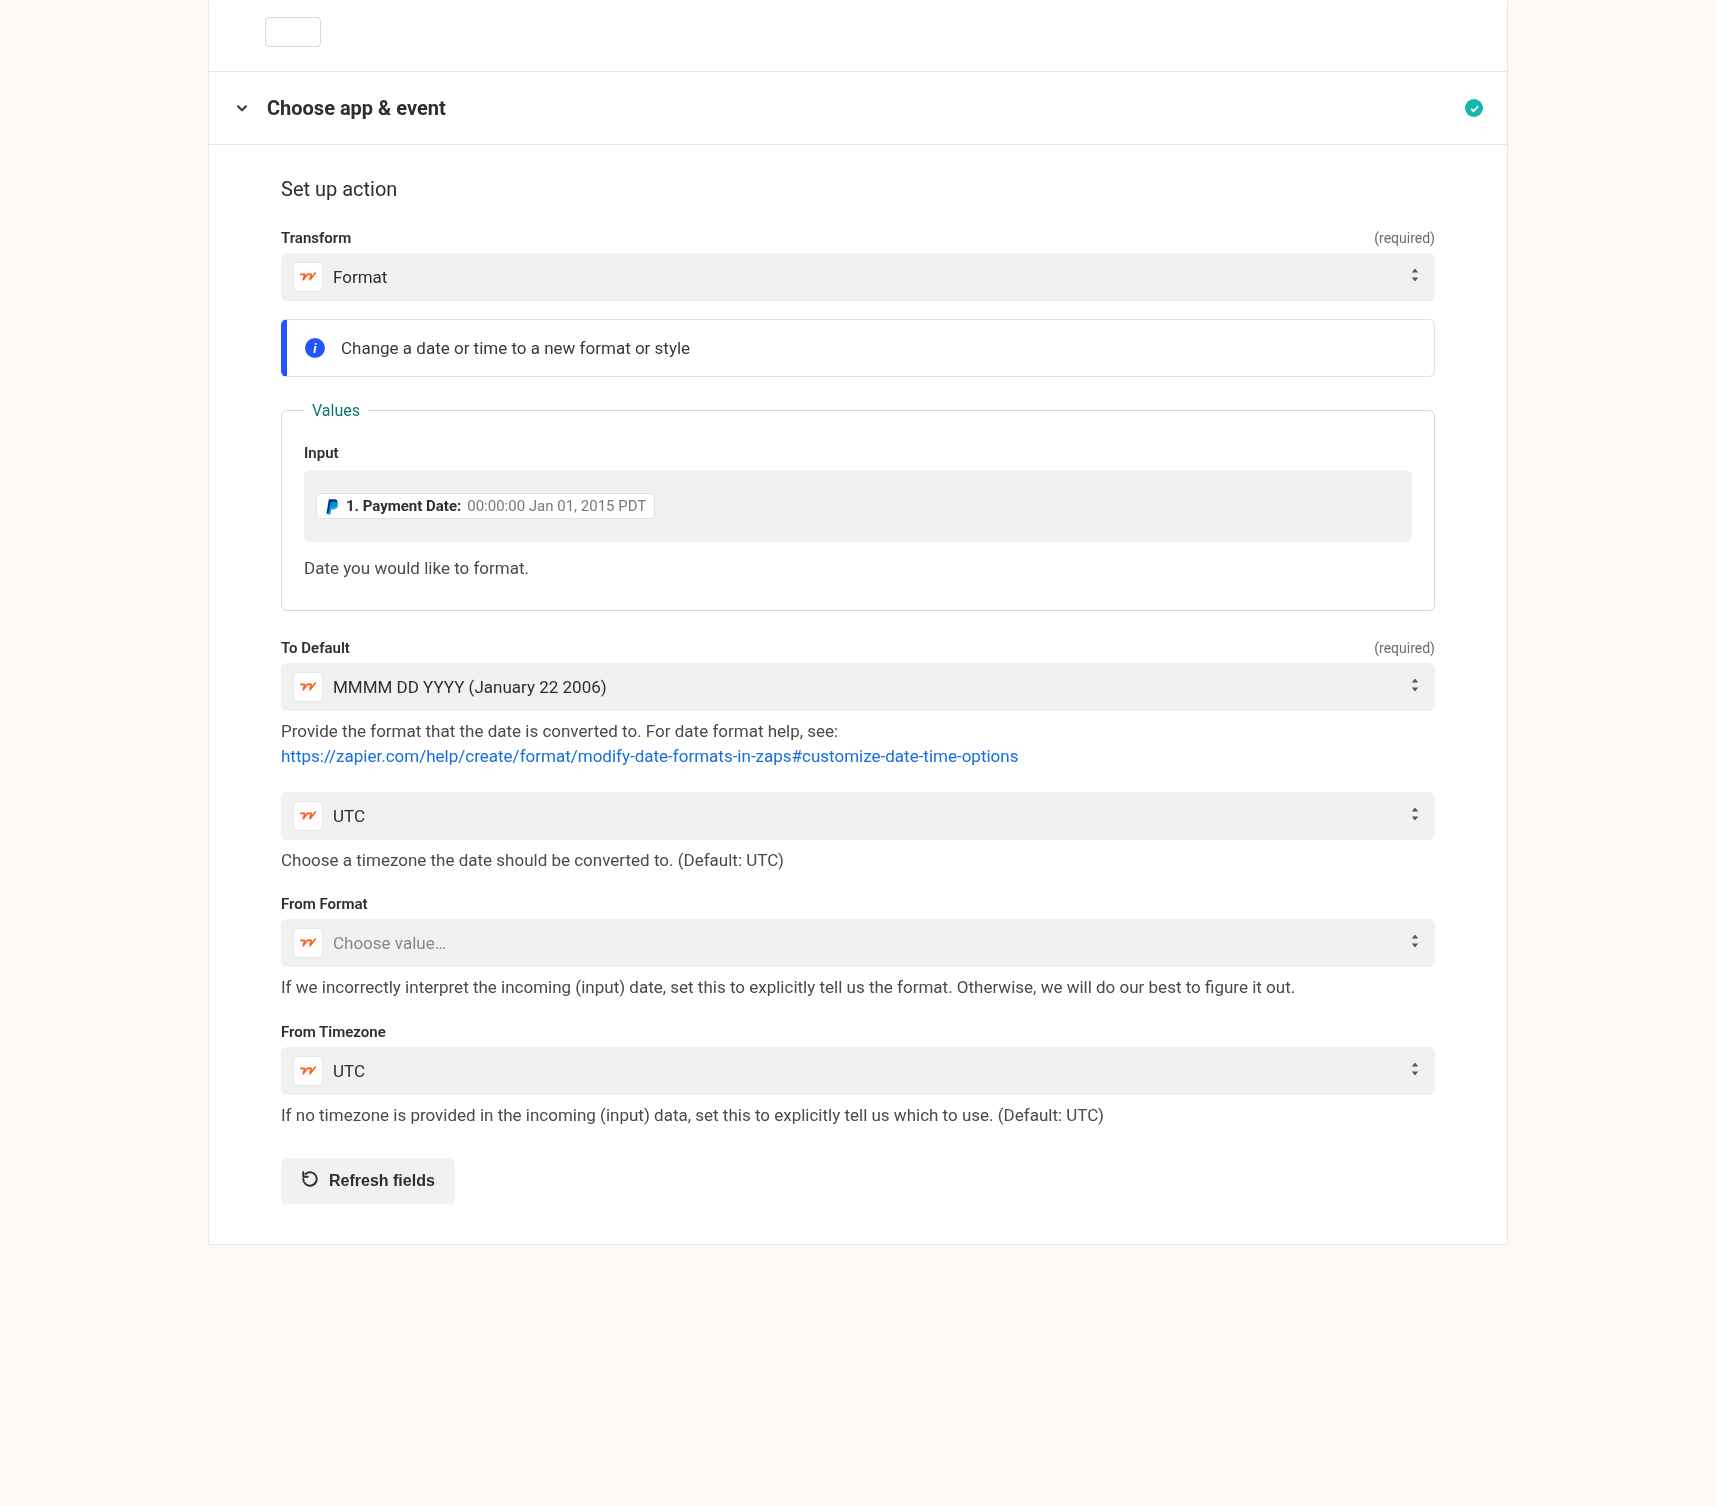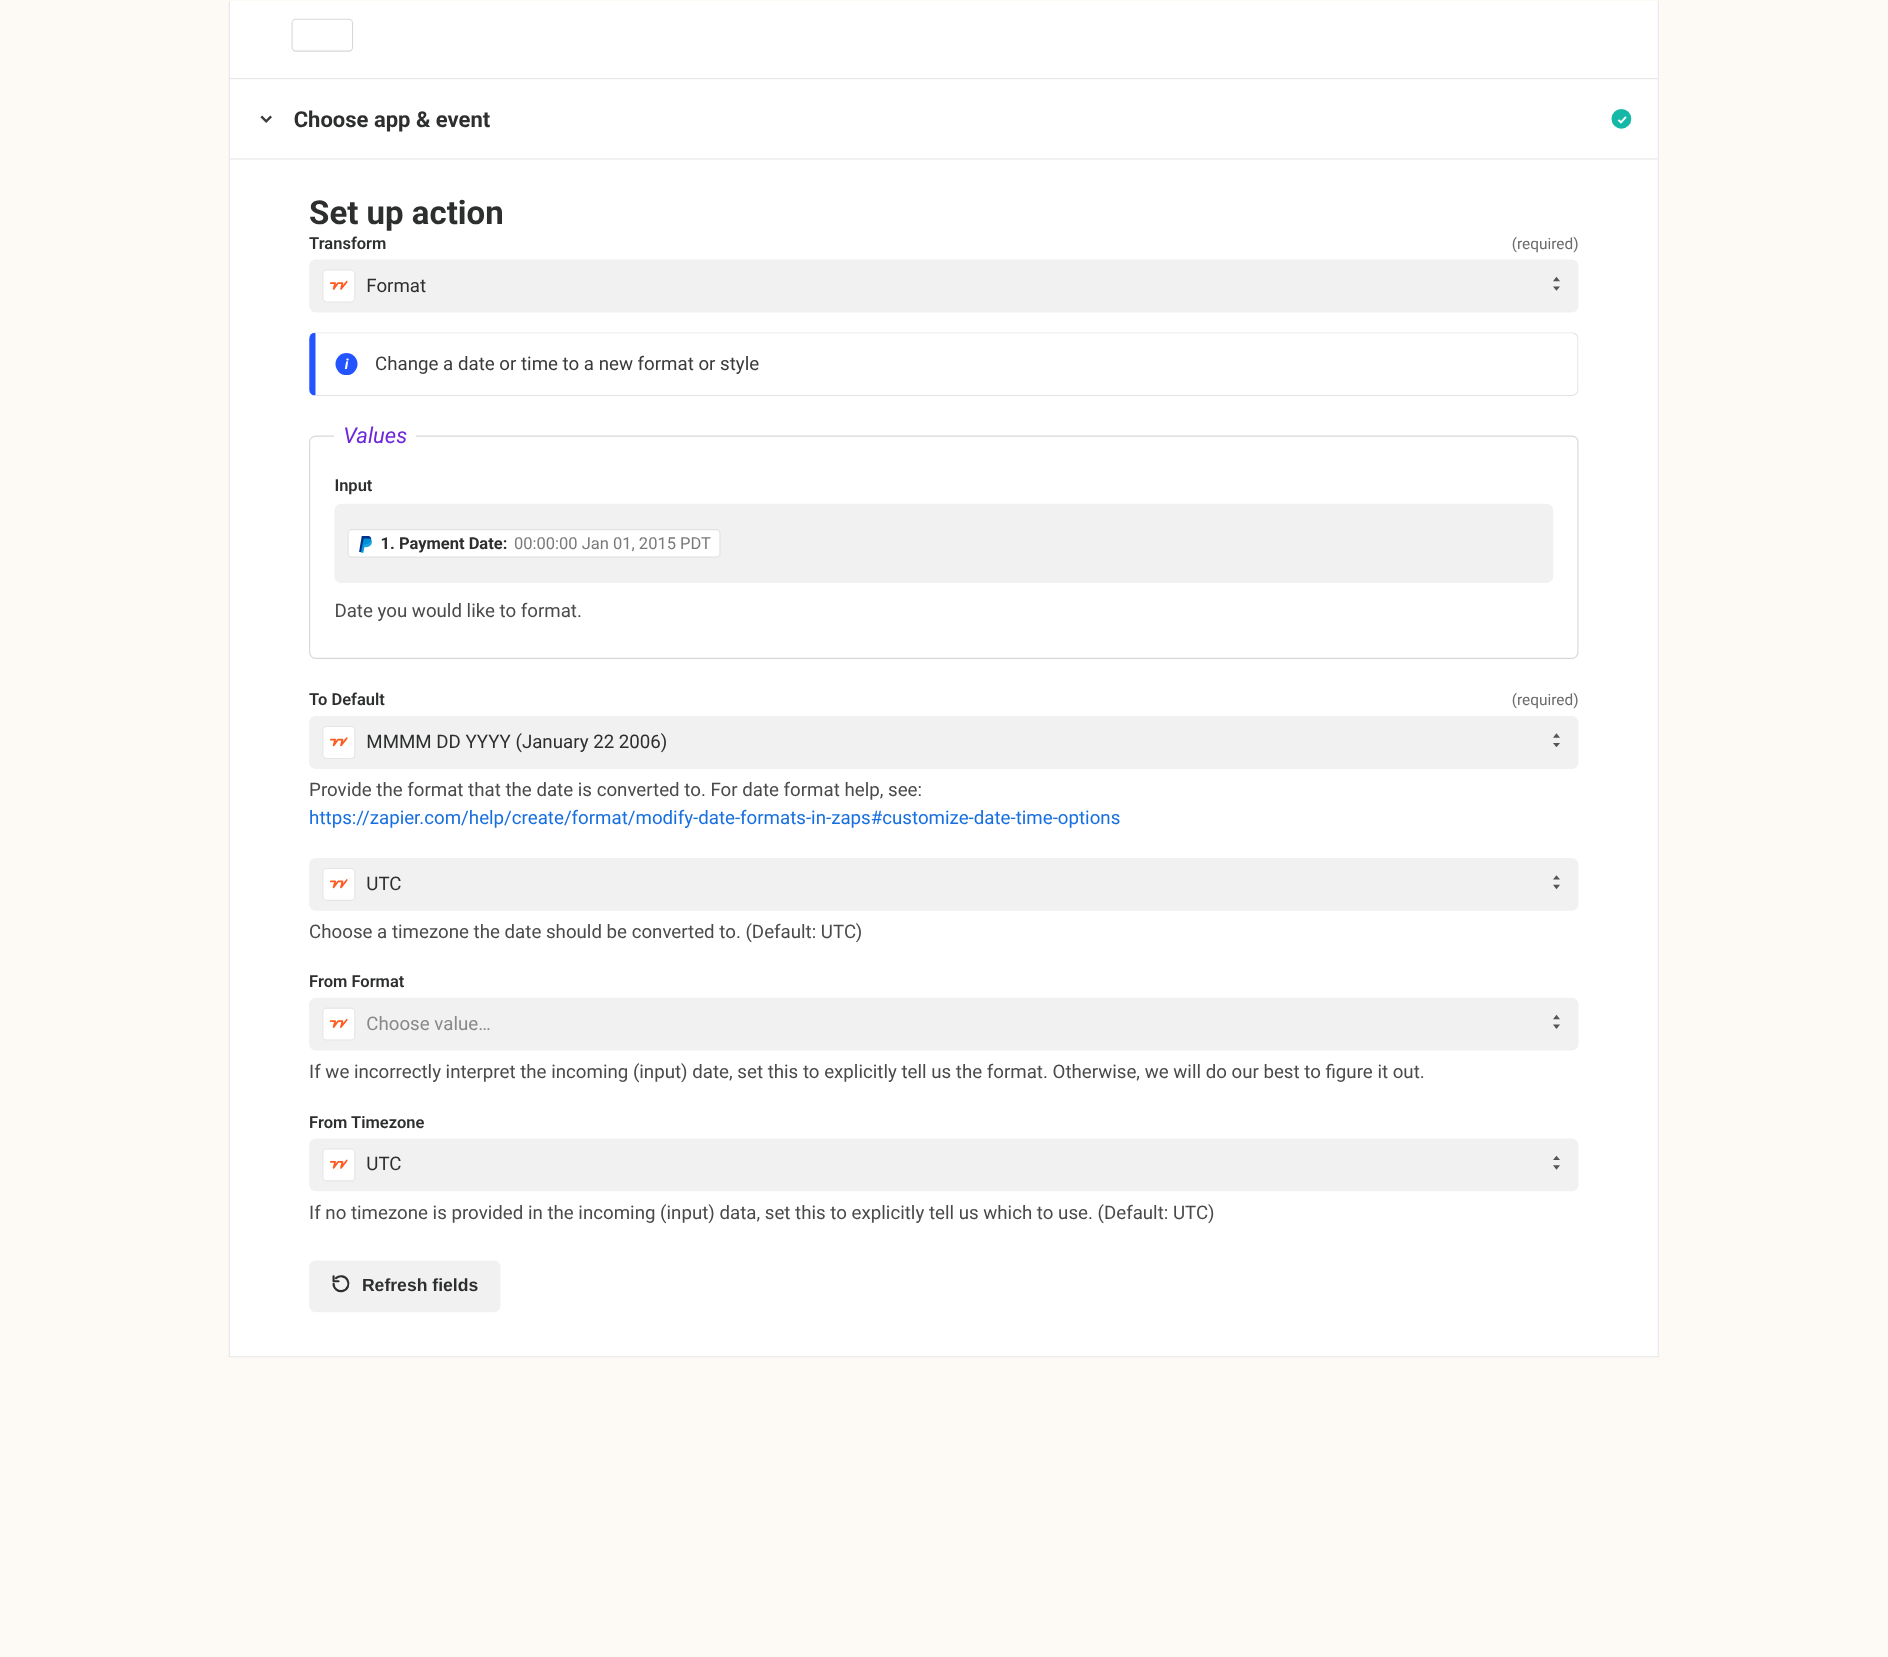--- a/index.html
+++ b/index.html
@@ -51,22 +51,23 @@
     width: 18px; height: 18px;
     border-radius: 50%;
     background: #14b8a6;
     display: flex; align-items: center; justify-content: center;
     color: #fff;
   }
   .body-section {
     padding: 32px 72px 40px 72px;
   }
   .h2 {
-    font-size: 30px;
-    font-weight: 700;
+    font-size: 20px;
+    font-weight: 400;
+    margin-bottom: 28px;
   }
   .field-row {
     display: flex;
     justify-content: space-between;
     align-items: baseline;
     margin-bottom: 6px;
   }
   .field-label {
     font-size: 15px;
     font-weight: 600;
@@ -135,23 +136,22 @@
   }
   .info-text { font-size: 17px; color: #3a3a3a; }
   .fieldset {
     border: 1px solid #d7d7d7;
     border-radius: 6px;
     padding: 24px 22px 28px 22px;
     margin-bottom: 28px;
   }
   .legend {
     padding: 0 8px;
-    color: #6d28d9;
-    font-size: 20px;
-    font-style: italic;
+    color: #0f766e;
+    font-size: 16px;
   }
   .sub-label {
     font-size: 15px;
     font-weight: 600;
     margin-bottom: 8px;
   }
   .input-pill-box {
     background: #f1f1f1;
     border-radius: 6px;
     padding: 23px 12px;

